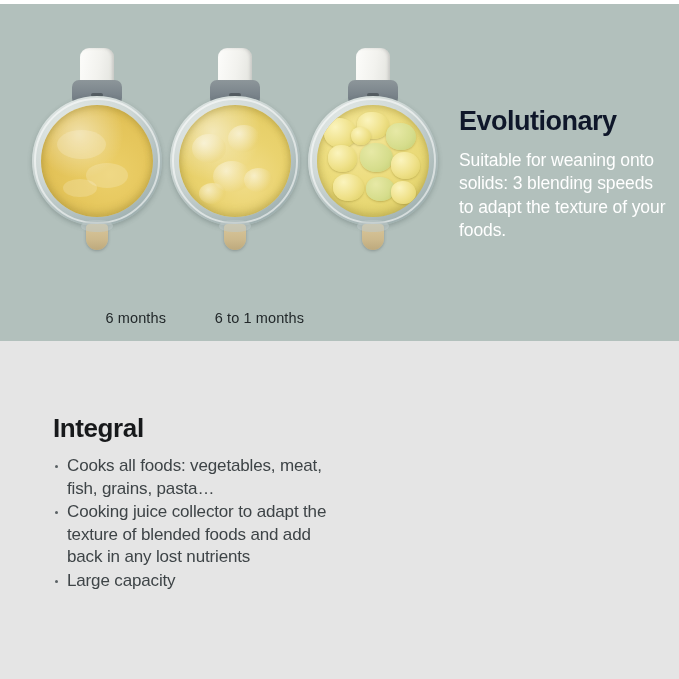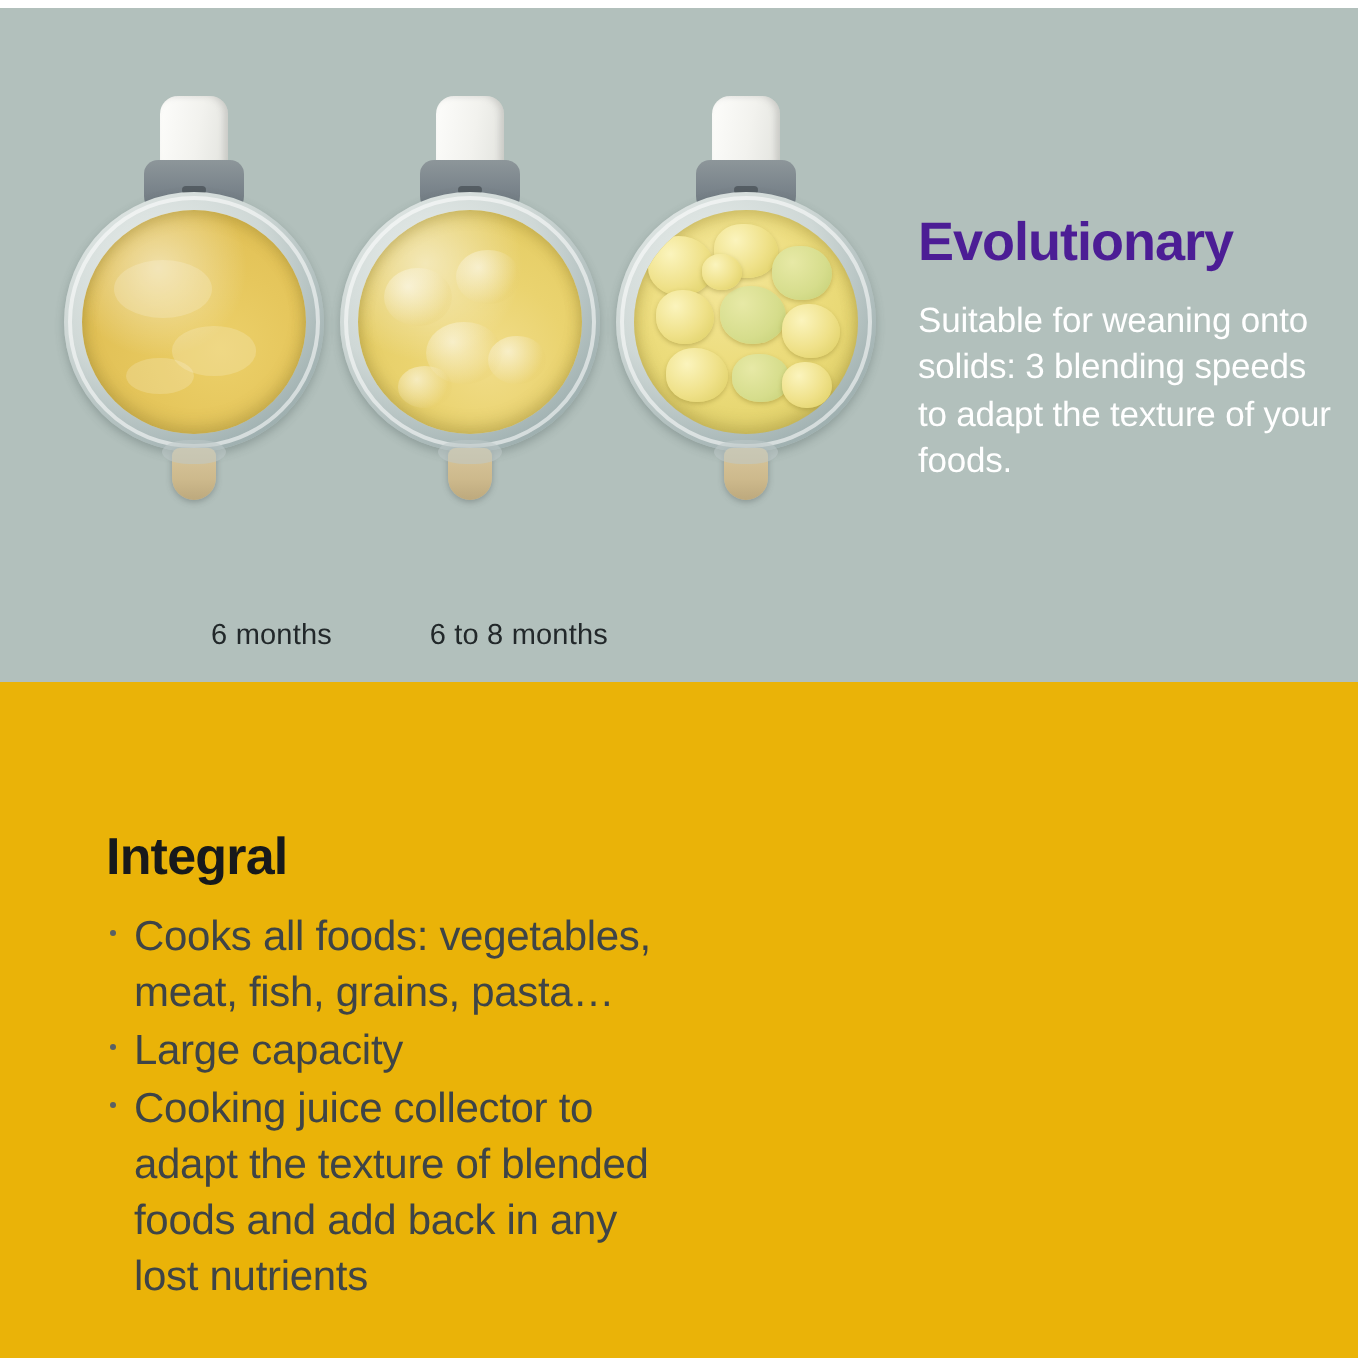--- a/index.html
+++ b/index.html
@@ -104,39 +104,39 @@
   }
 
   .jar-label{
     position:absolute;top:266px;width:100%;text-align:right;
     font-size:14.5px;color:#22282a;letter-spacing:.1px;white-space:nowrap;
   }
 
   
   .evo-block{position:absolute;left:459px;top:104px;width:210px;}
   .evo-title{
-    font-size:27px;font-weight:700;color:#4c1d95;letter-spacing:-.5px;
+    font-size:27px;font-weight:700;color:#0f172a;letter-spacing:-.5px;
     margin:0 0 14px 0;line-height:1;
   }
   .evo-body{
     font-size:17.5px;line-height:1.33;color:#ffffff;margin:0;letter-spacing:-.1px;
   }
 
   
-  .panel-bottom{position:absolute;left:0;top:341px;width:679px;height:338px;background:#eab308;}
+  .panel-bottom{position:absolute;left:0;top:341px;width:679px;height:338px;background:#e5e5e5;}
 
   .int-block{position:absolute;left:53px;top:74px;width:290px;}
   .int-title{
     font-size:26px;font-weight:700;color:#17191b;letter-spacing:-.4px;
     margin:0 0 14px 0;line-height:1;
   }
   .int-list{list-style:none;margin:0;padding:0;}
   .int-list li{
     position:relative;padding-left:14px;
-    font-size:21px;line-height:1.33;color:#3e4447;letter-spacing:-.15px;
+    font-size:17px;line-height:1.33;color:#3e4447;letter-spacing:-.15px;
     margin-bottom:1px;
   }
   .int-list li:before{
     content:"";position:absolute;left:2px;top:10px;
     width:3px;height:3px;border-radius:50%;background:#5a6164;
   }
 </style>
 </head>
 <body>
 
@@ -166,21 +166,21 @@
         <div class="bowl">
           <div class="food food-mid">
             <div class="lump" style="left:12%;top:26%;width:30%;height:26%;"></div>
             <div class="lump" style="left:44%;top:18%;width:28%;height:24%;"></div>
             <div class="lump" style="left:30%;top:50%;width:34%;height:28%;"></div>
             <div class="lump" style="left:58%;top:56%;width:26%;height:22%;"></div>
             <div class="lump" style="left:18%;top:70%;width:24%;height:18%;"></div>
           </div>
         </div>
         <div class="spout"></div>
-        <div class="jar-label">6 to 8 months</div>
+        <div class="jar-label">6 to 1 months</div>
       </div>
 
       <div class="jar jar-3">
         <div class="cap"></div>
         <div class="hub"></div>
         <div class="bowl">
           <div class="food food-chunk">
             <div class="chunk" style="left:6%;top:12%;width:30%;height:26%;"></div>
             <div class="chunk" style="left:36%;top:6%;width:28%;height:24%;"></div>
             <div class="chunk g" style="left:62%;top:16%;width:26%;height:24%;"></div>
@@ -204,19 +204,19 @@
     </div>
 
   </div>
 
   <div class="panel-bottom">
 
     <div class="int-block">
       <h2 class="int-title">Integral</h2>
       <ul class="int-list">
         <li>Cooks all foods: vegetables, meat, fish, grains, pasta…</li>
+        <li>Cooking juice collector to adapt the texture of blended foods and add back in any lost nutrients</li>
         <li>Large capacity</li>
-        <li>Cooking juice collector to adapt the texture of blended foods and add back in any lost nutrients</li>
       </ul>
     </div>
 
   </div>
 </div>
 
 </body></html>

